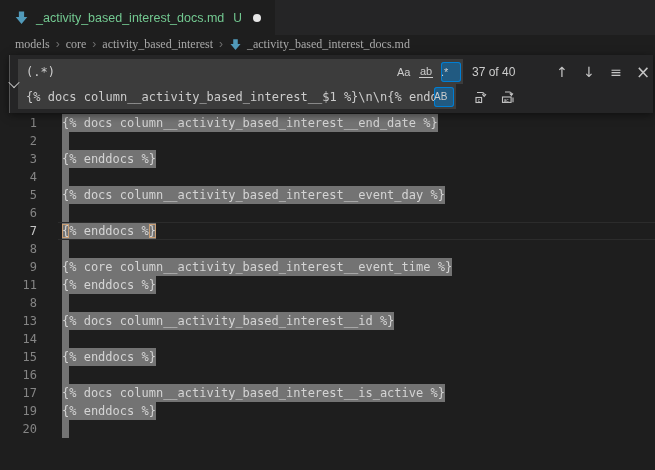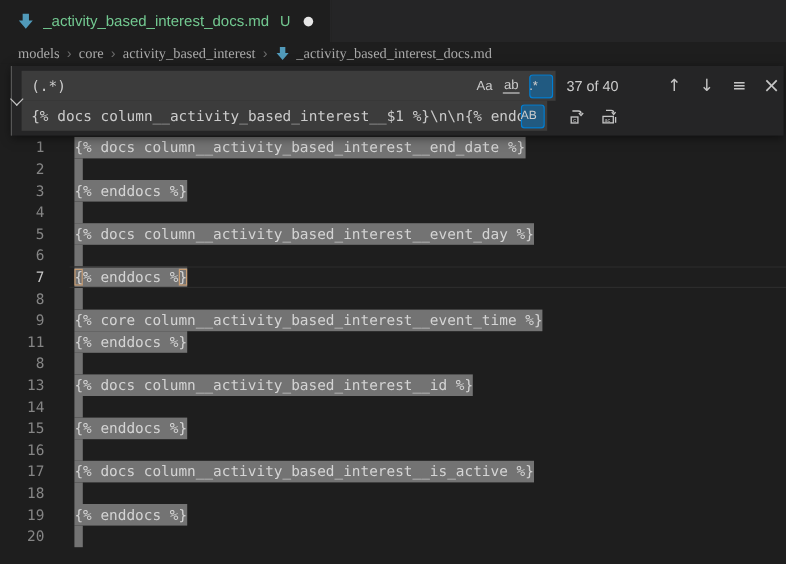--- a/index.html
+++ b/index.html
@@ -185,17 +185,16 @@
       <div class="line current"><span class="lineno active">7</span><span class="linetext"><span class="match"><span class="bracket">{</span>% enddocs %<span class="bracket">}</span></span></span></div>
       <div class="line"><span class="lineno">8</span><span class="linetext"><span class="match sliver"></span></span></div>
       <div class="line"><span class="lineno">9</span><span class="linetext"><span class="match">{% core column__activity_based_interest__event_time %}</span></span></div>
       <div class="line"><span class="lineno">11</span><span class="linetext"><span class="match">{% enddocs %}</span></span></div>
       <div class="line"><span class="lineno">8</span><span class="linetext"><span class="match sliver"></span></span></div>
       <div class="line"><span class="lineno">13</span><span class="linetext"><span class="match">{% docs column__activity_based_interest__id %}</span></span></div>
       <div class="line"><span class="lineno">14</span><span class="linetext"><span class="match sliver"></span></span></div>
       <div class="line"><span class="lineno">15</span><span class="linetext"><span class="match">{% enddocs %}</span></span></div>
       <div class="line"><span class="lineno">16</span><span class="linetext"><span class="match sliver"></span></span></div>
       <div class="line"><span class="lineno">17</span><span class="linetext"><span class="match">{% docs column__activity_based_interest__is_active %}</span></span></div>
-      <div class="line"><span class="lineno">18</span><span class="linetext"><span class="match sliver"></span></span></div>
       <div class="line"><span class="lineno">19</span><span class="linetext"><span class="match">{% enddocs %}</span></span></div>
       <div class="line"><span class="lineno">20</span><span class="linetext"><span class="match sliver"></span></span></div>
     </div>
 </div>
 
 </body></html>

